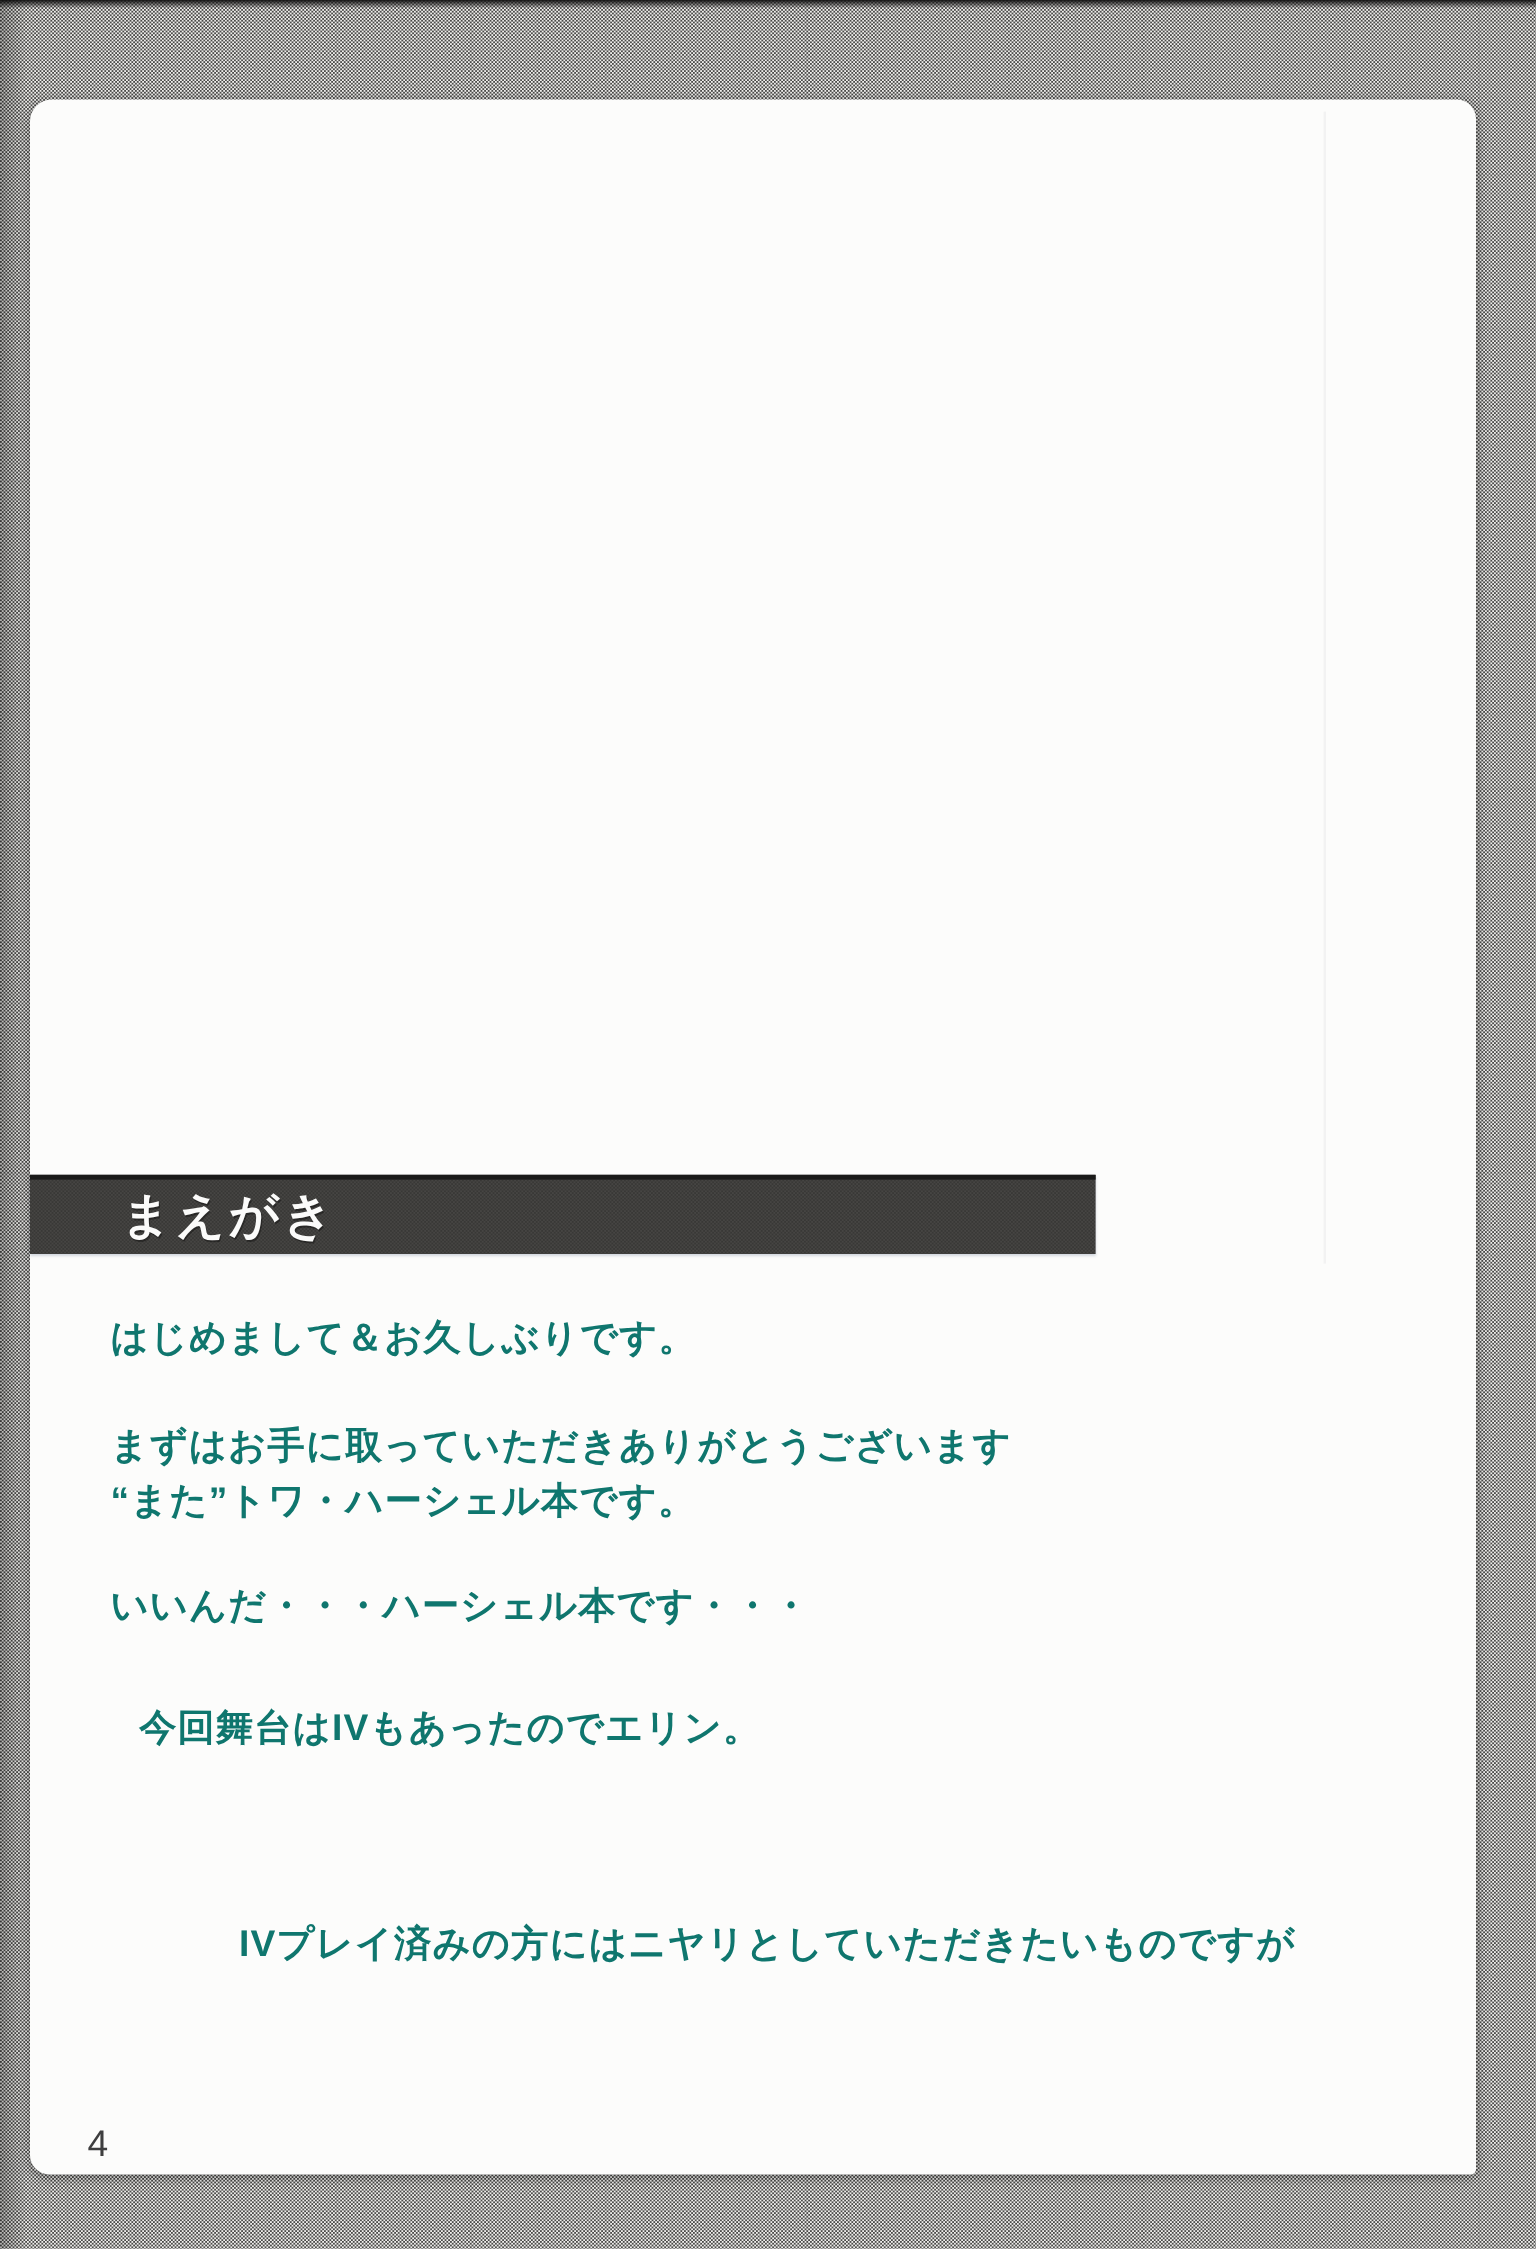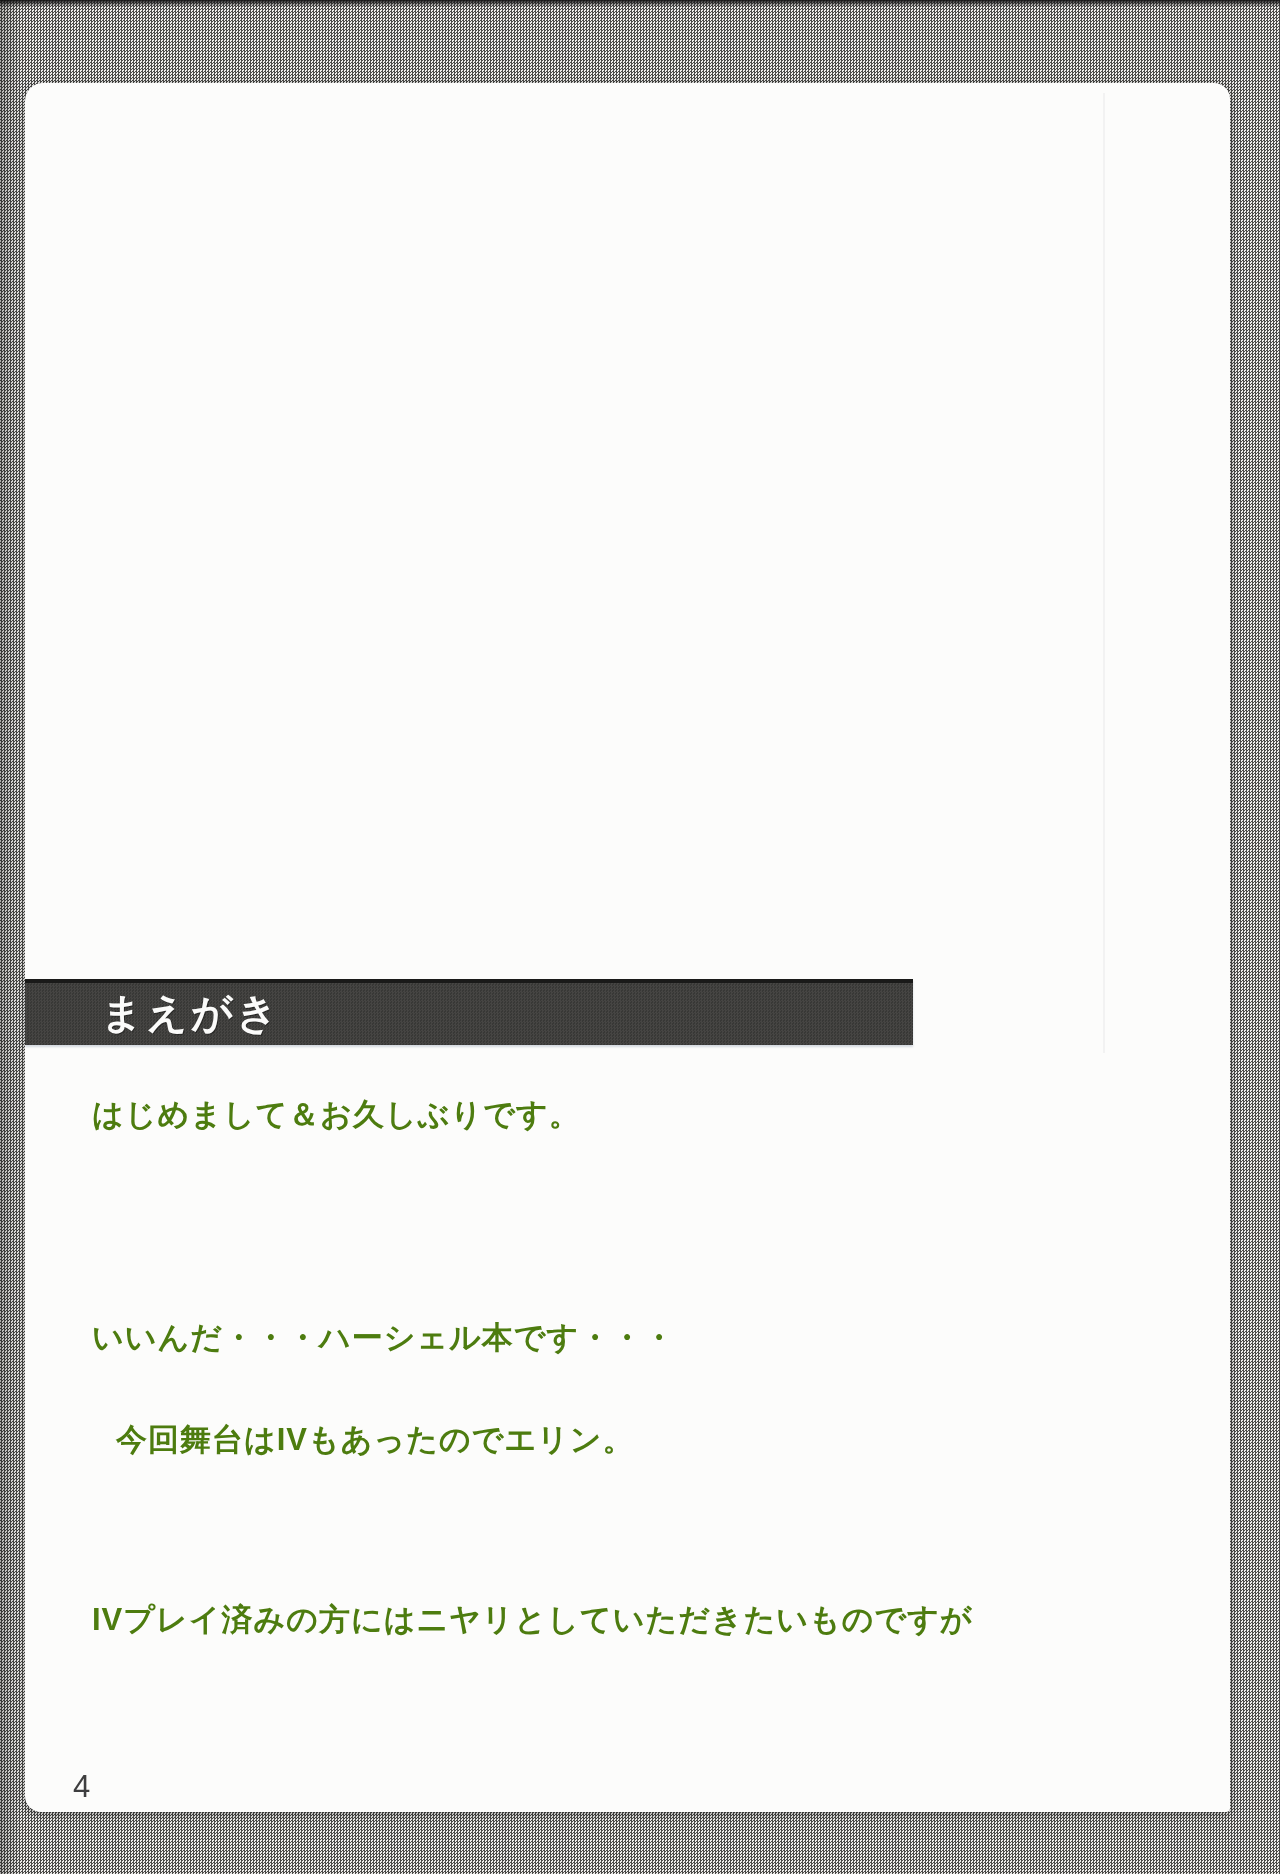--- a/index.html
+++ b/index.html
@@ -91,29 +91,29 @@
   
   .para {
     position: absolute;
     left: 67px;
     width: 1095px;
     margin: 0;
     font-size: 31px;
     font-weight: 700;
     letter-spacing: 1px;
     line-height: 46px;
-    color: #4d7c0f;
+    color: #0f766e;
   }
   .para .line { white-space: nowrap; }
 
   .p1 { top: 1009px; }
   .p2 { top: 1099px; }
   .p3 { top: 1232px; }
   .p4 { top: 1334px; margin-left: 24px; }
-  .p5 { top: 1514px; }
+  .p5 { top: 1514px; text-align: center; }
 
   .page-number {
     position: absolute;
     left: 48px;
     top: 1686px;
     font-size: 31px;
     font-weight: 400;
     color: #3e3e3f;
   }
 </style>
@@ -126,20 +126,24 @@
     <div class="scan-streak"></div>
 
     <div class="header-bar">
       <span class="title">まえがき</span>
     </div>
 
     <p class="para p1">
       <span class="line">はじめまして＆お久しぶりです。</span>
     </p>
 
+    <p class="para p2">
+      <span class="line" style="display:block">まずはお手に取っていただきありがとうございます</span>
+      <span class="line" style="display:block">“また”トワ・ハーシェル本です。</span>
+    </p>
 
     <p class="para p3">
       <span class="line">いいんだ・・・ハーシェル本です・・・</span>
     </p>
 
     <p class="para p4">
       <span class="line" style="display:block">今回舞台はIVもあったのでエリン。</span>
     </p>
 
     <p class="para p5">

